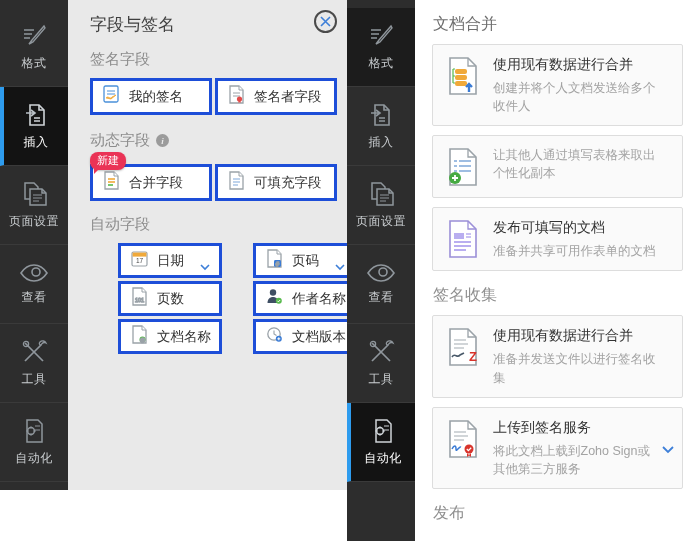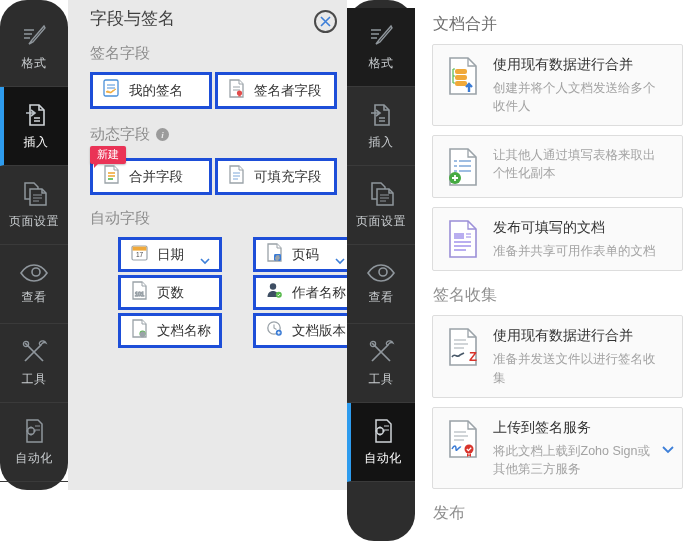--- a/index.html
+++ b/index.html
@@ -3,38 +3,38 @@
 <meta charset="utf-8">
 <style>
   html,body{margin:0;padding:0;}
   body{
     width:693px;height:541px;overflow:hidden;position:relative;
     background:#ffffff;
     font-family:"Liberation Sans","DejaVu Sans",sans-serif;
     -webkit-font-smoothing:antialiased;
   }
   
-  .sidebar{position:absolute;top:0;width:68px;background:#2d2d2d;border-radius:27px;}
+  .sidebar{position:absolute;top:0;width:68px;background:#2d2d2d;}
   .sidebar.left{left:0;height:490px;}
   .sidebar.mid{left:347px;height:541px;}
   .sb-pad{height:8px;}
   .sb-item{
     height:79px;border-bottom:1px solid #3a3a3a;
     display:flex;flex-direction:column;align-items:center;justify-content:center;
     gap:5px;cursor:pointer;position:relative;box-sizing:border-box;
   }
   .sb-item .sb-label{font-size:12px;color:#c9cdd0;letter-spacing:.5px;}
   .sb-item svg{display:block;}
   .sb-item.active{background:#131313;border-left:4px solid #2e9cee;}
   .sb-item.active .sb-label{color:#ffffff;}
   .sb-item.pressed{background:#1c1c1c;}
   
   .panel{
     position:absolute;left:68px;top:0;width:279px;height:490px;
-    background:#e9e9e9;box-sizing:border-box;padding:4px 10px 0 22px;
+    background:#e9e9e9;box-sizing:border-box;padding:10px 10px 0 22px;
   }
   .panel-title{font-size:17px;color:#3f3f3f;margin:3px 0 14px 0;}
   .close-btn{
     position:absolute;top:10px;right:10px;width:23px;height:23px;border-radius:50%;
     border:2px solid #4a4a4a;display:flex;align-items:center;justify-content:center;
     cursor:pointer;box-sizing:border-box;background:transparent;
   }
   .close-btn svg{display:block;}
   .sec-head{font-size:15px;color:#8c8c8c;margin:14px 0 9px 0;display:flex;align-items:center;gap:6px;}
   .sec-head:first-of-type{margin-top:0;}
@@ -47,21 +47,21 @@
   .fbtn{
     background:#ffffff;border:3px solid #1d4ed8;height:37px;display:flex;align-items:center;
     gap:9px;padding:0 8px 0 10px;cursor:pointer;box-sizing:border-box;position:relative;
   }
   .fbtn .flabel{font-size:13.5px;color:#333;white-space:nowrap;}
   .fbtn .chev{position:absolute;right:9px;top:50%;margin-top:-4px;}
   .auto-grid .fbtn{height:35px;margin-left:28px;}
   .auto-grid{display:grid;grid-template-columns:1fr 1fr;gap:3px;}
   .new-badge{
     position:absolute;left:0;top:-12px;z-index:5;background:#ea3356;color:#fff;
-    font-size:11px;padding:1px 7px 2px 7px;border-radius:2px;box-shadow:0 1px 2px rgba(0,0,0,.25);
+    font-size:11px;padding:1px 7px 2px 7px;border-radius:8px;box-shadow:0 1px 2px rgba(0,0,0,.25);
   }
   .new-badge:after{
     content:"";position:absolute;left:4px;bottom:-4px;border-left:5px solid #ea3356;
     border-bottom:5px solid transparent;
   }
   
   .rpanel{
     position:absolute;left:415px;top:0;width:278px;height:541px;background:#ffffff;
     box-sizing:border-box;padding:8px 10px 0 17px;overflow:hidden;
   }

